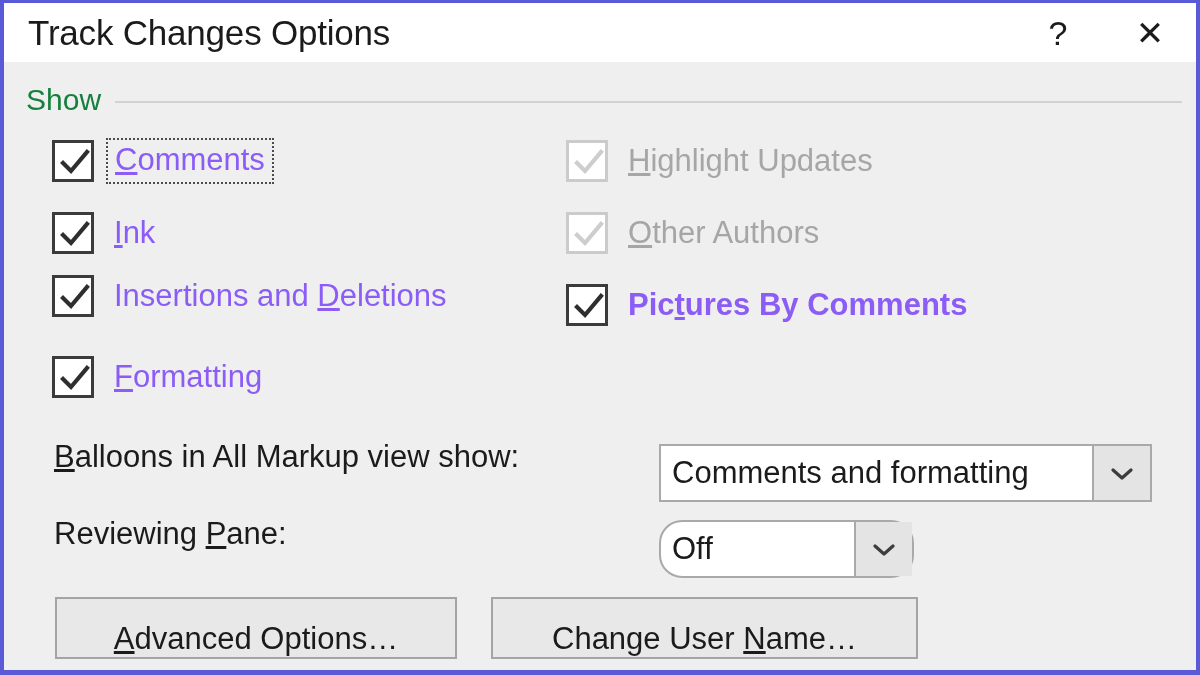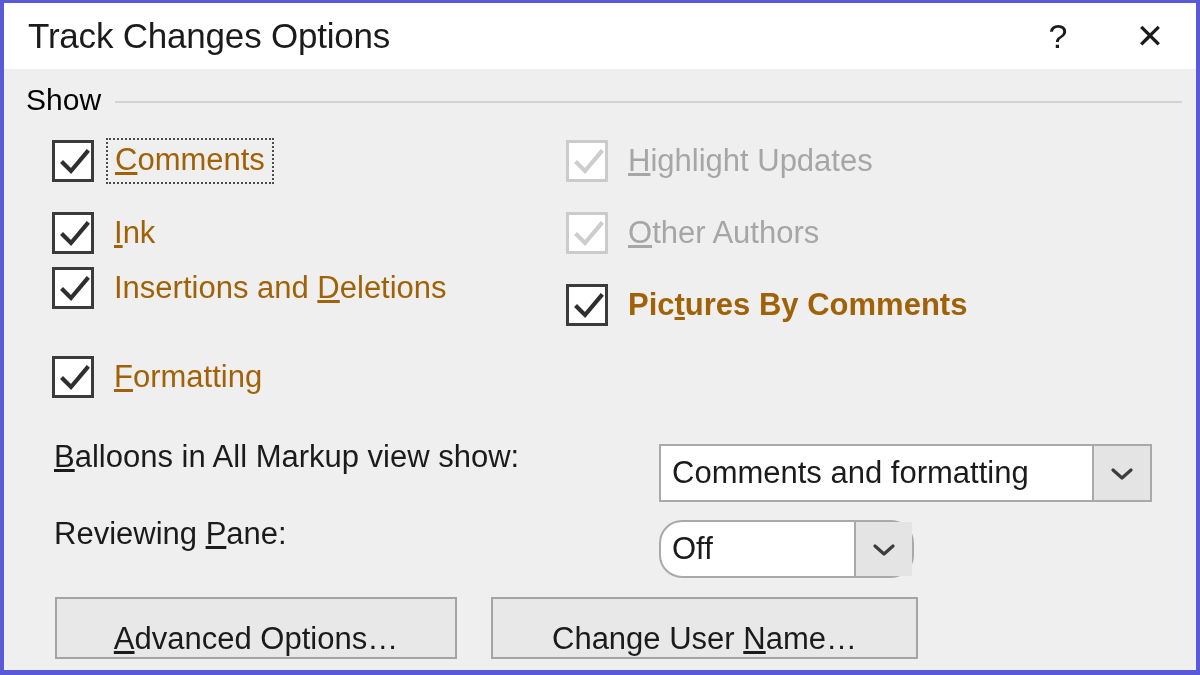--- a/index.html
+++ b/index.html
@@ -18,21 +18,21 @@
     border: 4px solid #5a5ad8;
     border-top-width: 3px;
     border-bottom-width: 5px;
     overflow: hidden;
   }
 
   
   #titlebar {
     position: absolute;
     left: 0; top: 0; right: 0;
-    height: 66px;
+    height: 59px;
     background: #ffffff;
     display: flex;
     align-items: center;
   }
   #title-text {
     margin-left: 24px;
     font-size: 35px;
     color: #1b1b1b;
     letter-spacing: -0.2px;
     white-space: nowrap;
@@ -79,21 +79,21 @@
     position: absolute;
     left: 22px;
     top: 11px;
     right: 14px;
     height: 34px;
     display: flex;
     align-items: center;
   }
   #group-label {
     font-size: 30px;
-    color: #000000;
+    color: #15803d;
     white-space: nowrap;
     padding-right: 14px;
   }
   #group-rule {
     flex: 1;
     height: 2px;
     background: #d2d2d2;
     margin-top: 4px;
   }
 
@@ -113,21 +113,21 @@
     flex: 0 0 auto;
   }
   .cbox svg { position: absolute; left: 2px; top: 2px; }
   .cbox .tick { stroke: #2e2e2e; stroke-width: 4.2; fill: none;
                 stroke-linecap: square; stroke-linejoin: miter; }
   .cb-row.disabled .cbox { border-color: #cbcbcb; }
   .cb-row.disabled .cbox .tick { stroke: #cdcdcd; }
 
   .cb-label {
     font-size: 31px;
-    color: #a16207;
+    color: #8b5cf6;
     margin-left: 20px;
     white-space: nowrap;
   }
   .cb-row.disabled .cb-label { color: #a6a6a6; }
   .cb-label u { text-decoration: underline; text-underline-offset: 2px; }
 
   
   .focus-rect {
     display: inline-block;
     border: 2px dotted #4a4a4a;
@@ -237,21 +237,21 @@
 
     <div class="cb-row" style="left:48px; top:137px;">
       <span class="cbox">
         <svg width="36" height="36" viewBox="0 0 36 36">
           <path class="tick" d="M6 18 L14 26 L30 7"></path>
         </svg>
       </span>
       <span class="cb-label"><u>I</u><span>nk</span></span>
     </div>
 
-    <div class="cb-row" style="left:48px; top:192px;">
+    <div class="cb-row" style="left:48px; top:200px;">
       <span class="cbox">
         <svg width="36" height="36" viewBox="0 0 36 36">
           <path class="tick" d="M6 18 L14 26 L30 7"></path>
         </svg>
       </span>
       <span class="cb-label"><span>Insertions and </span><u>D</u><span>eletions</span></span>
     </div>
 
     <div class="cb-row" style="left:48px; top:281px;">
       <span class="cbox">

